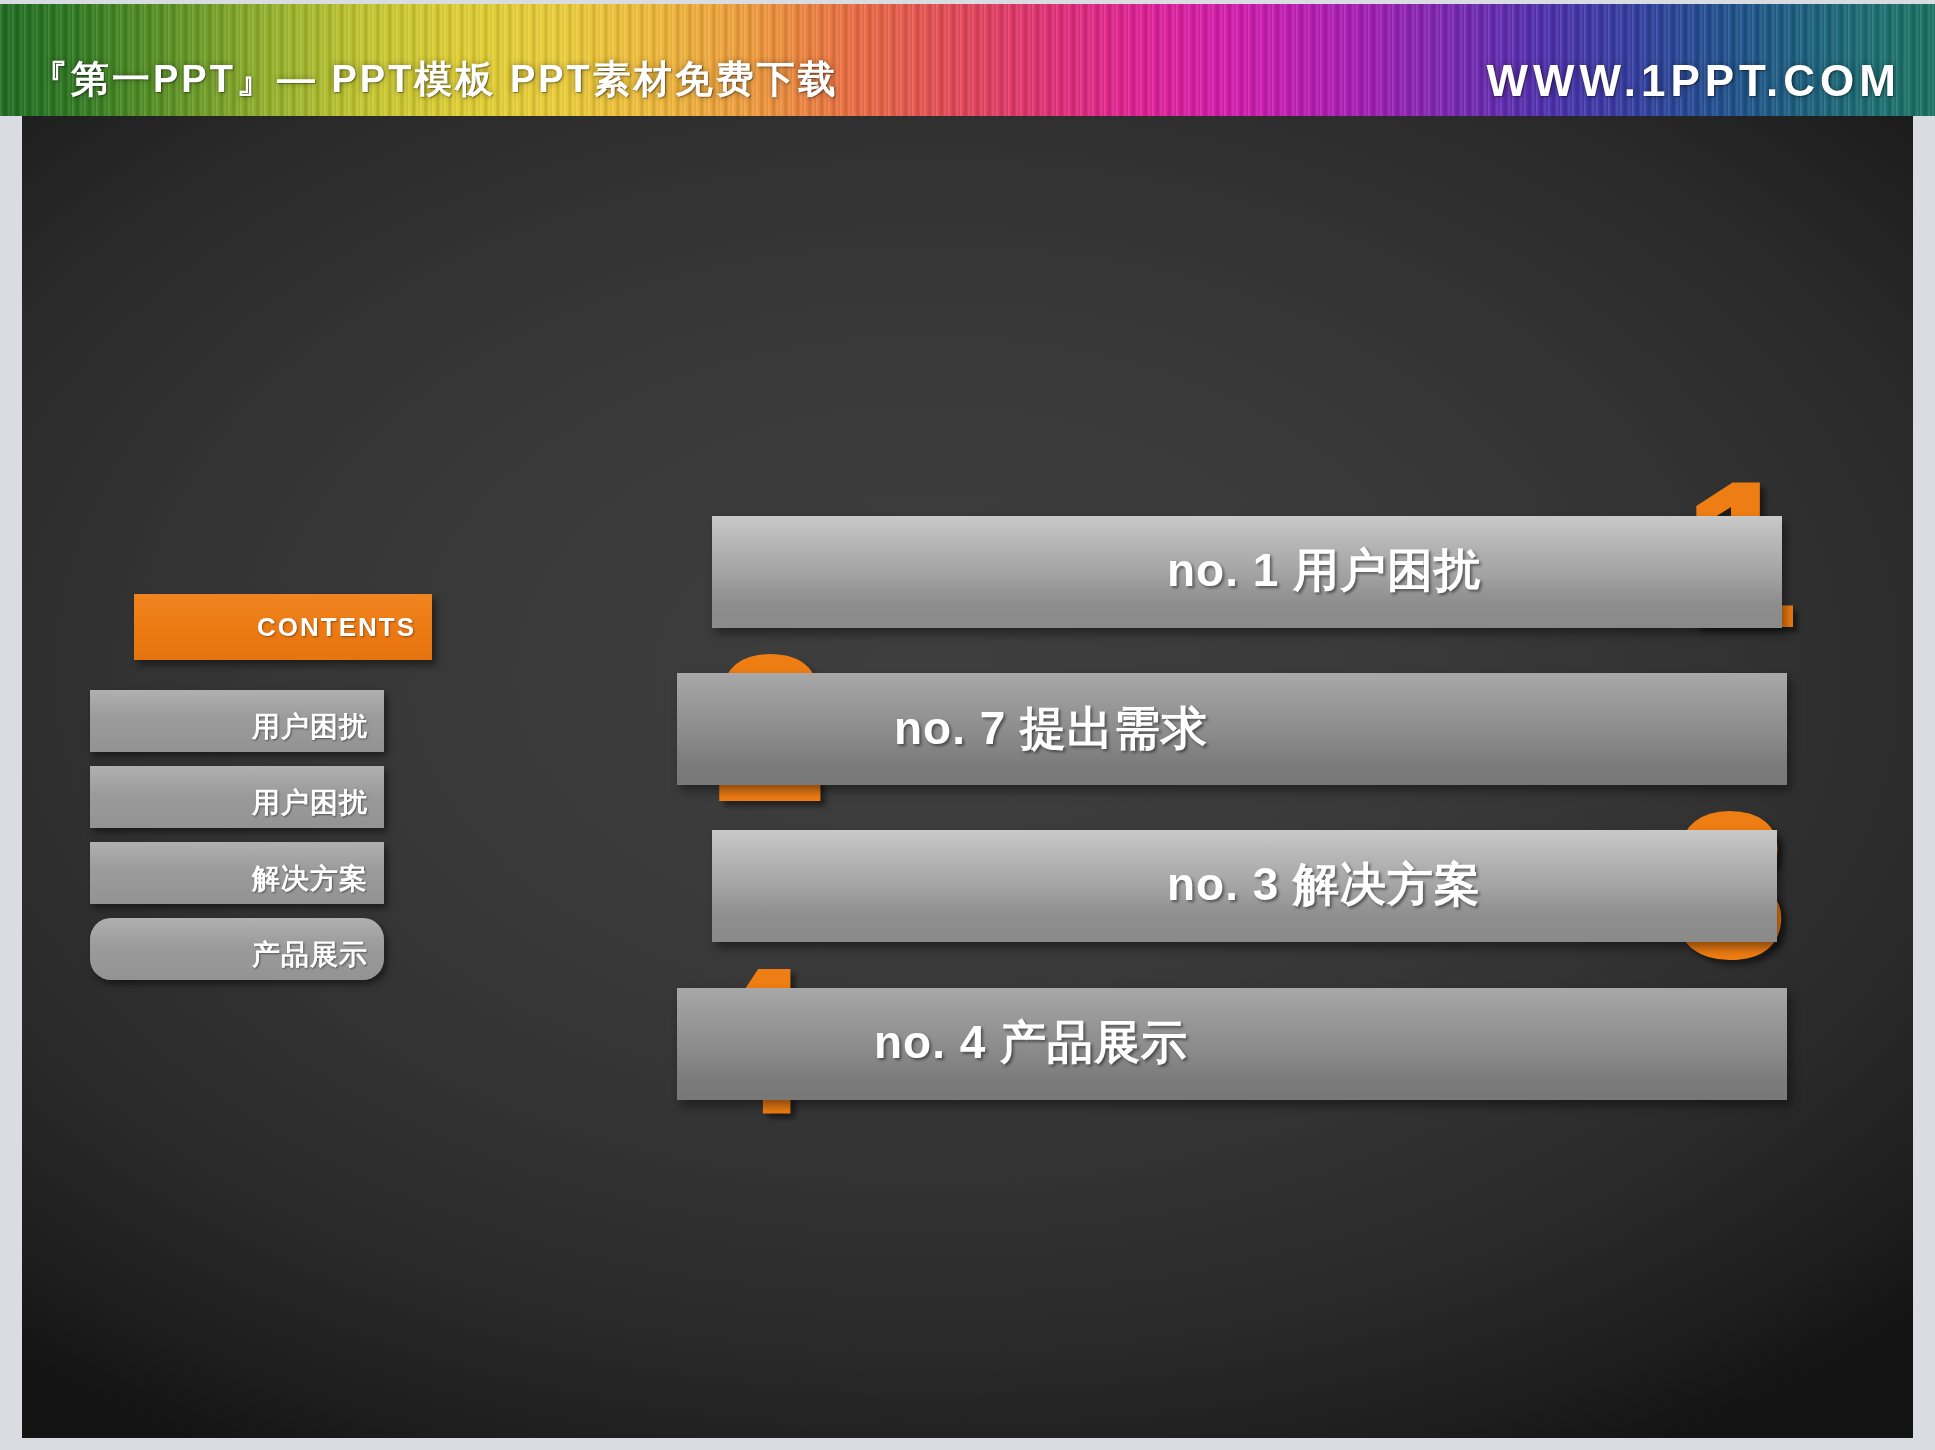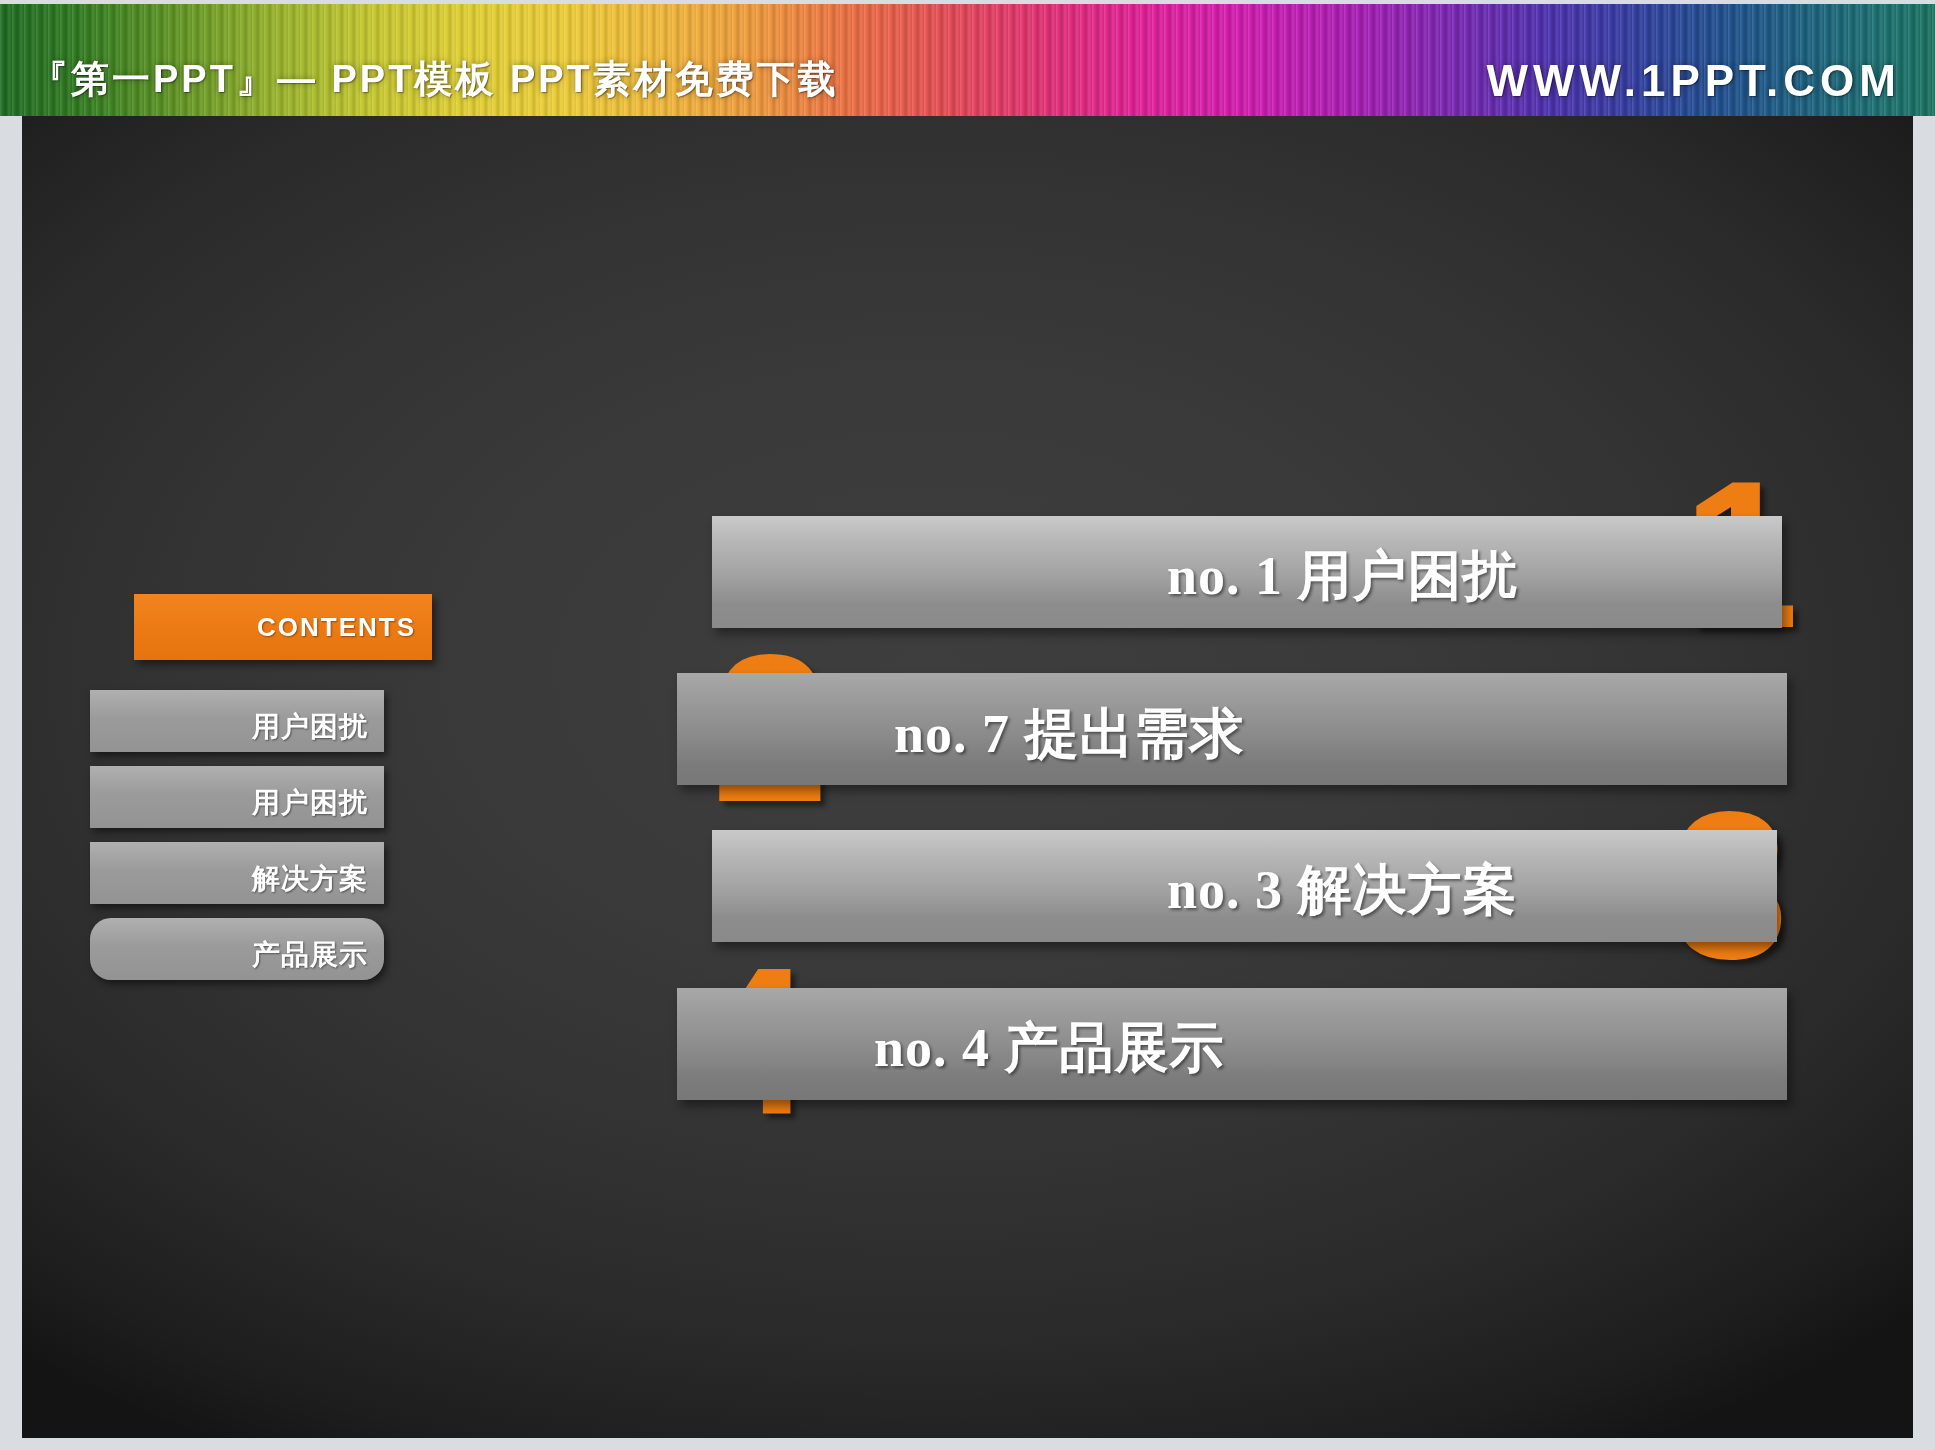--- a/index.html
+++ b/index.html
@@ -144,27 +144,26 @@
   .bar-light {
     background: linear-gradient(180deg,
       #c9c9c9 0%, #b7b7b7 22%, #a3a3a3 52%, #8d8d8d 78%, #8a8a8a 100%);
   }
   .bar-dark {
     background: linear-gradient(180deg,
       #a8a8a8 0%, #9a9a9a 25%, #8b8b8b 55%, #7b7b7b 82%, #787878 100%);
   }
   .row-text {
     position: absolute;
-    font-size: 54px;
+    font-size: 46px;
     font-weight: bold;
     color: #ffffff;
     white-space: nowrap;
     text-shadow: 2px 2px 3px rgba(0,0,0,.45);
     letter-spacing: 1px;
-    font-family: Liberation Serif, serif;
   }
   .row-num {
     position: absolute;
     font-size: 210px;
     line-height: 1;
     font-weight: bold;
     color: #ee7d13;
     text-shadow: 5px 5px 5px rgba(0,0,0,.45);
     user-select: none;
   }

